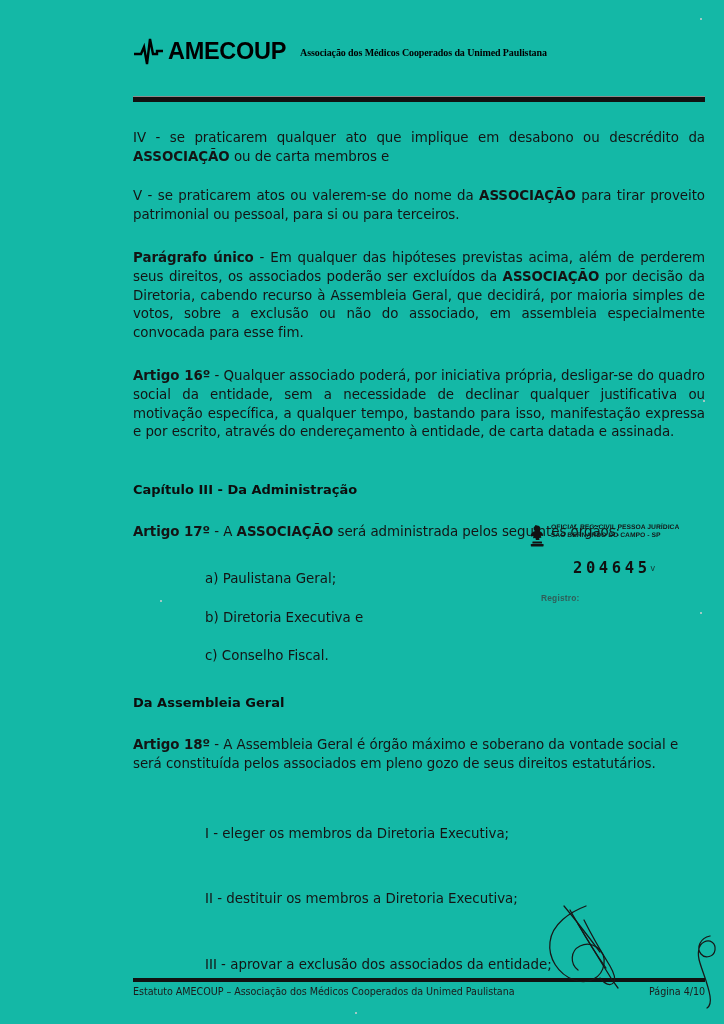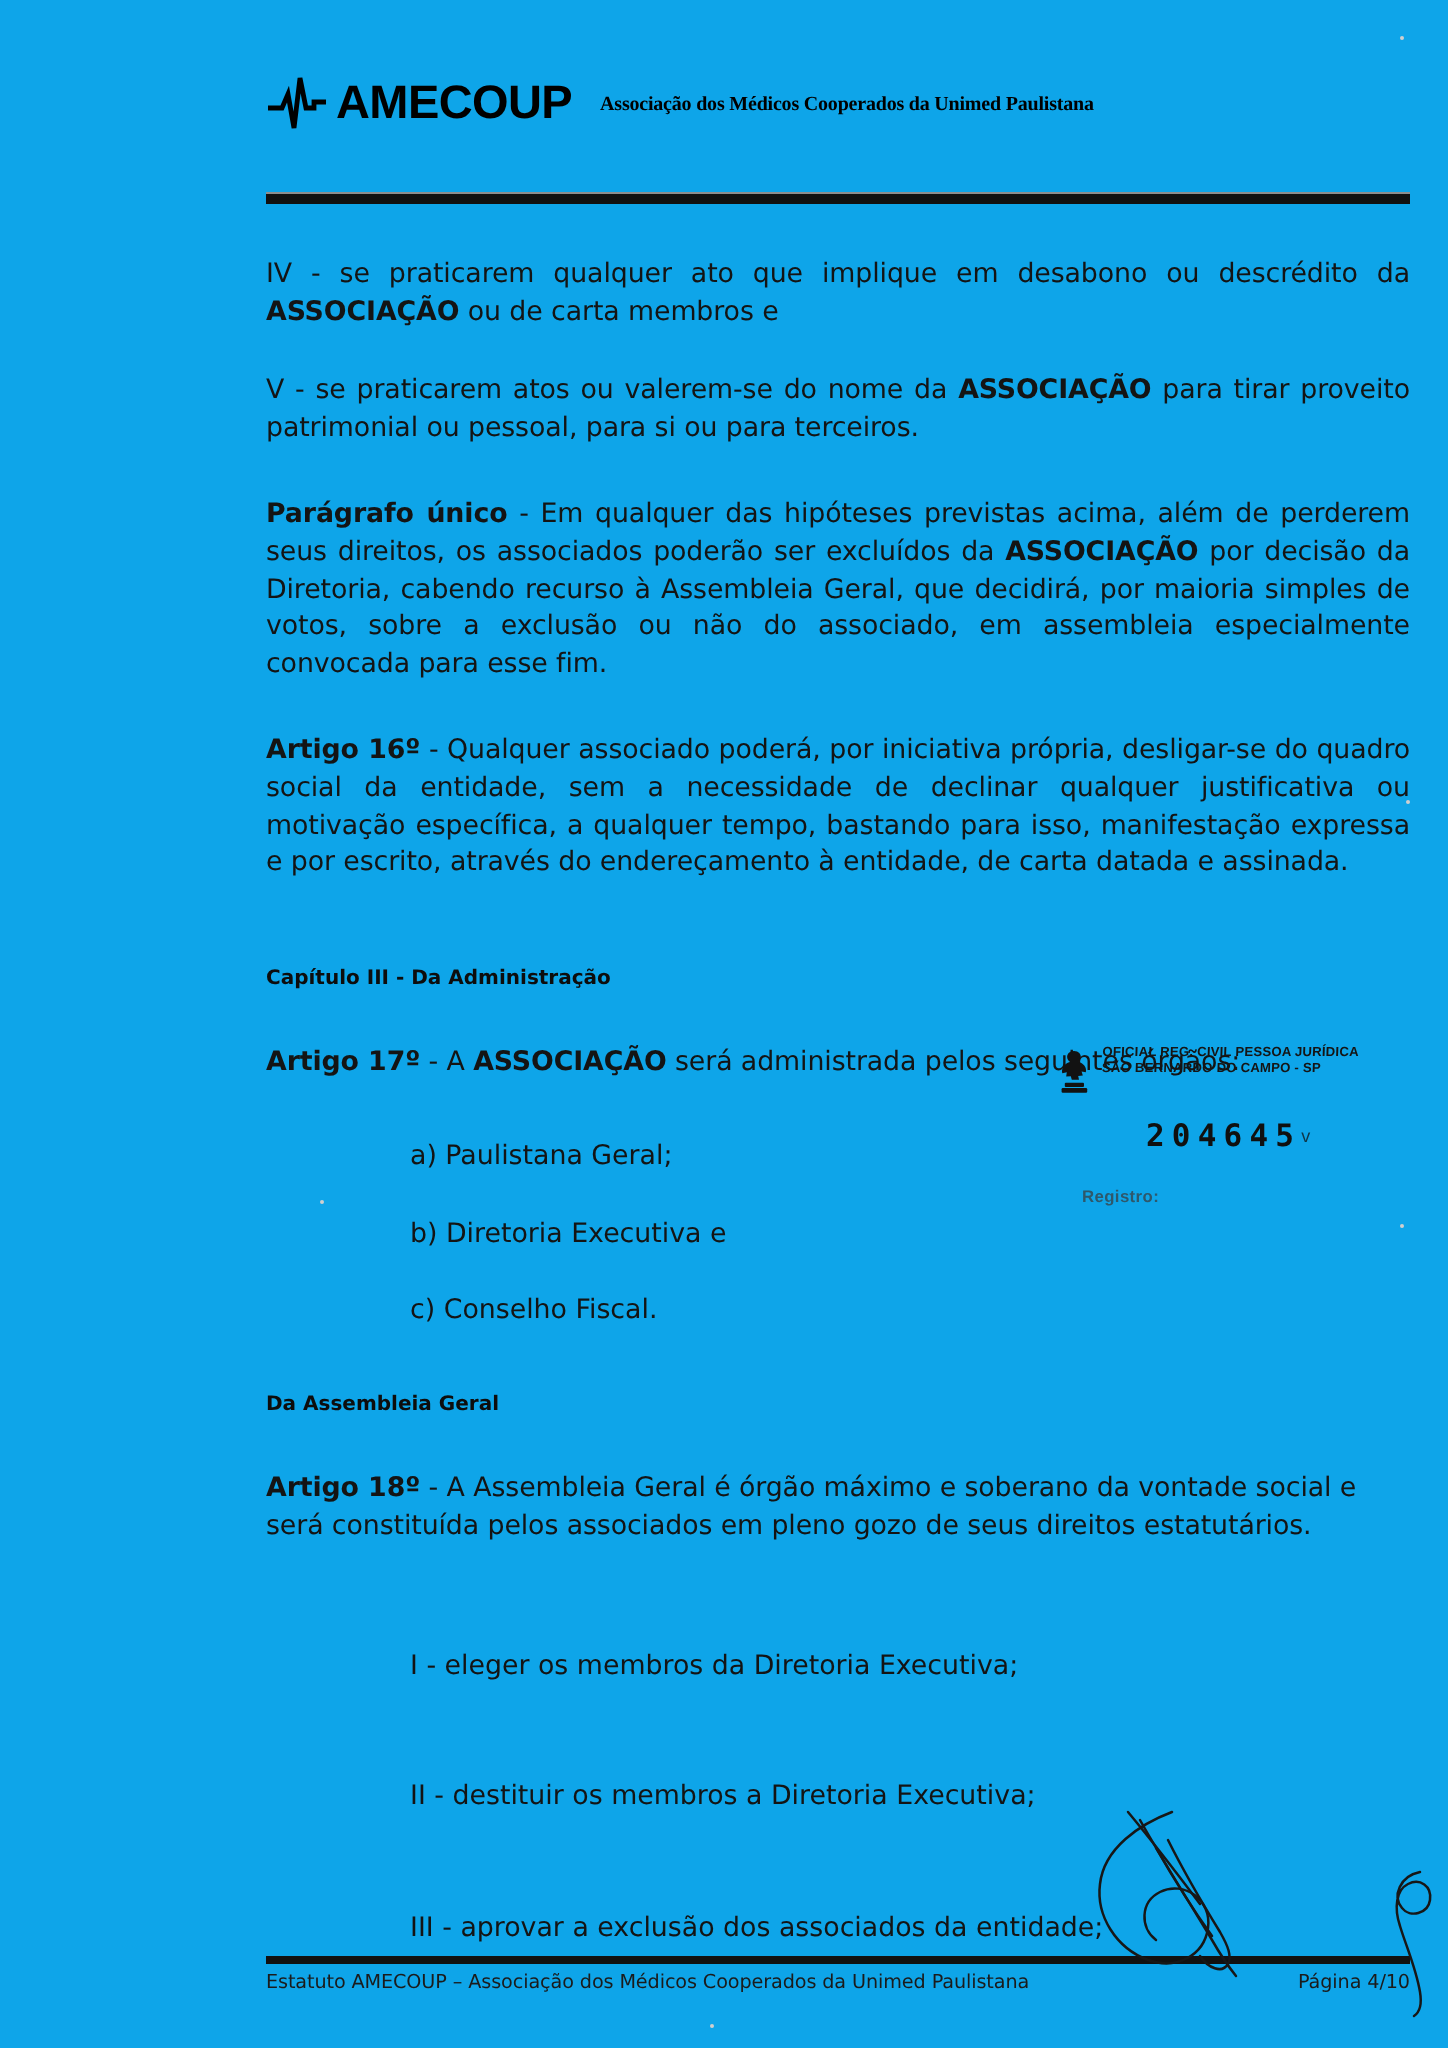--- a/index.html
+++ b/index.html
@@ -12,21 +12,21 @@
     height: 1024px;
     position: relative;
     font-family: "DejaVu Sans", sans-serif;
     color: #1a1a1a;
     overflow: hidden;
   }
 
   .page {
     position: absolute;
     inset: 0;
-    background: #0ea5e9;
+    background: #14b8a6;
   }
 
   
   .header {
     position: absolute;
     left: 133px;
     top: 30px;
     width: 572px;
     height: 44px;
     display: flex;
@@ -105,21 +105,21 @@
 
   .roman-item {
     font-size: 13.4px;
     line-height: 18.6px;
     color: #141414;
     padding-left: 72px;
     text-align: left;
   }
 
   .heading {
-    font-size: 10px;
+    font-size: 13px;
     line-height: 18.6px;
     font-weight: bold;
     color: #0d0d0d;
     margin: 0 0 14px 0;
   }
 
   .sp-6  { height: 6px; }
   .sp-10 { height: 10px; }
   .sp-13 { height: 13px; }
   .sp-20 { height: 20px; }

